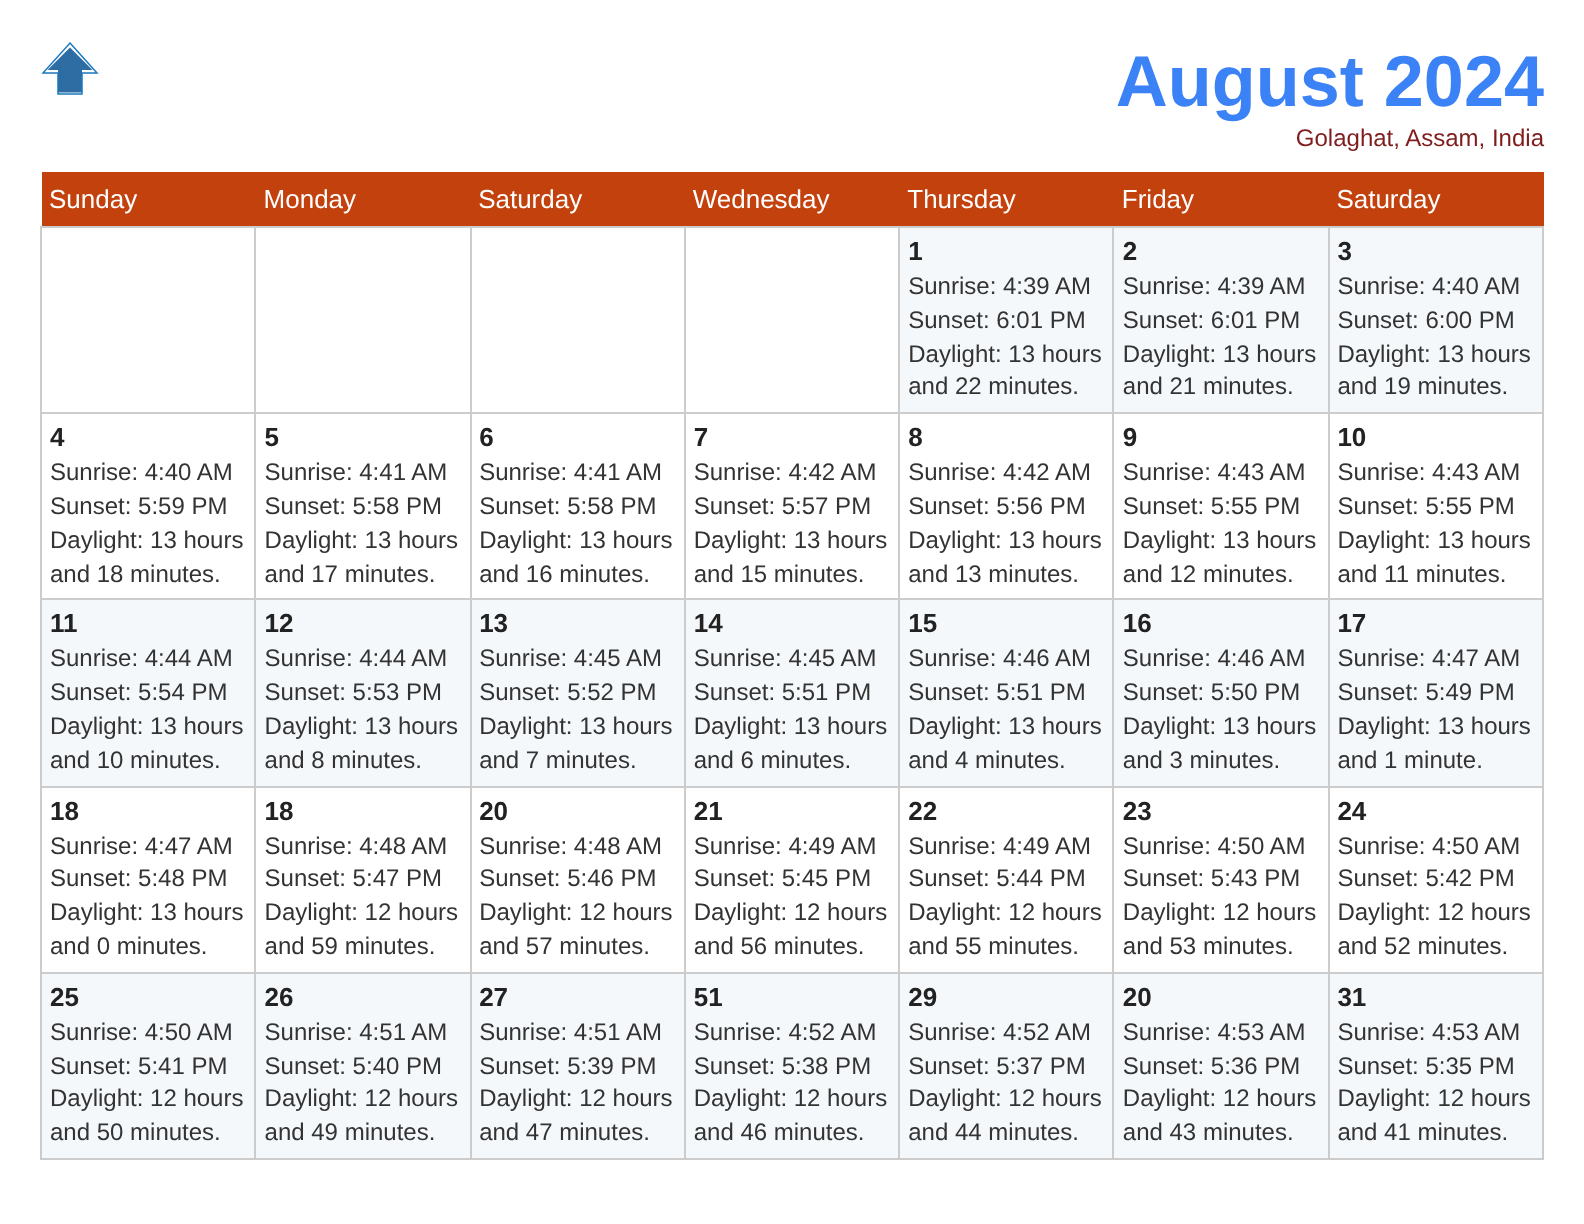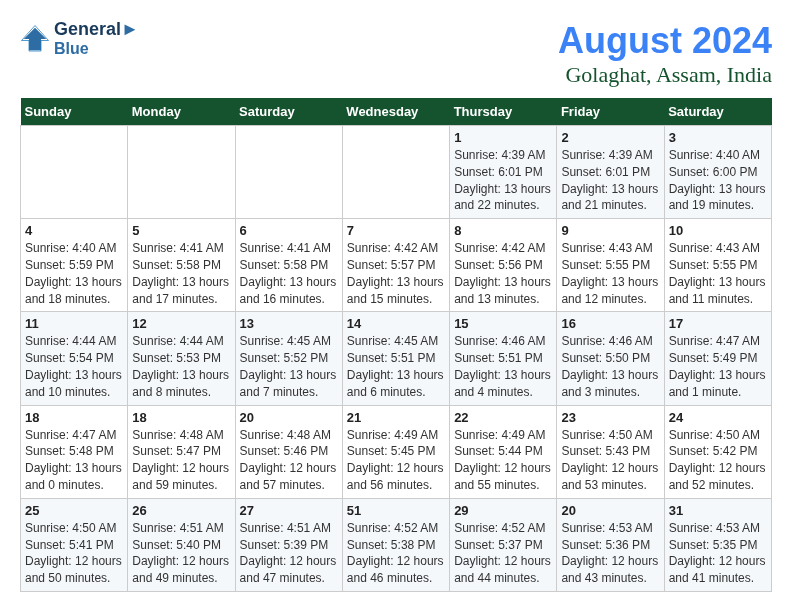--- a/index.html
+++ b/index.html
@@ -36,36 +36,35 @@
     }
     .title-block {
       text-align: right;
     }
     .month-year {
       font-size: 36px;
       font-weight: bold;
       color: #3b82f6;
     }
     .location {
-      font-size: 22px;
-      color: #14532d;
-      font-family: Liberation Serif, serif;
+      font-size: 12px;
+      color: #7f1d1d;
     }
     table {
       width: 100%;
       border-collapse: collapse;
       font-size: 11px;
     }
     thead tr th {
-      background-color: #14532d;
+      background-color: #c2410c;
       color: #fff;
       padding: 6px 4px;
       text-align: left;
       font-size: 13px;
-      font-weight: bold;
+      font-weight: normal;
       margin-left: 28px;
     }
     tbody tr td {
       border: 1px solid #ccc;
       vertical-align: top;
       padding: 4px;
       width: 107px;
       min-height: 80px;
       background: #fff;
     }
@@ -89,26 +88,20 @@
   </style>
 </head>
 <body>
 
 <div class="header">
   <div class="logo">
     <svg class="logo-icon" viewBox="0 0 40 40">
       <polygon points="20,5 35,20 28,20 28,35 12,35 12,20 5,20" fill="#2e6da4"></polygon>
       <polygon points="20,2 38,22 28,22 28,36 12,36 12,22 2,22" fill="none" stroke="#1a7abf" stroke-width="1"></polygon>
     </svg>
-    <div>
-      <div class="logo-text">
-          <div style="font-size:18px;font-weight:bold;color:#1a3a5c;">General<span style="color:#2e6da4;">►</span></div>
-          <div style="font-size:16px;font-weight:bold;color:#2e6da4;">Blue</div>
-        </div>
-    </div>
   </div>
   <div class="title-block">
     <div class="month-year">August 2024</div>
     <div class="location">Golaghat, Assam, India</div>
   </div>
 </div>
 
 <table>
   <thead>
     <tr>

